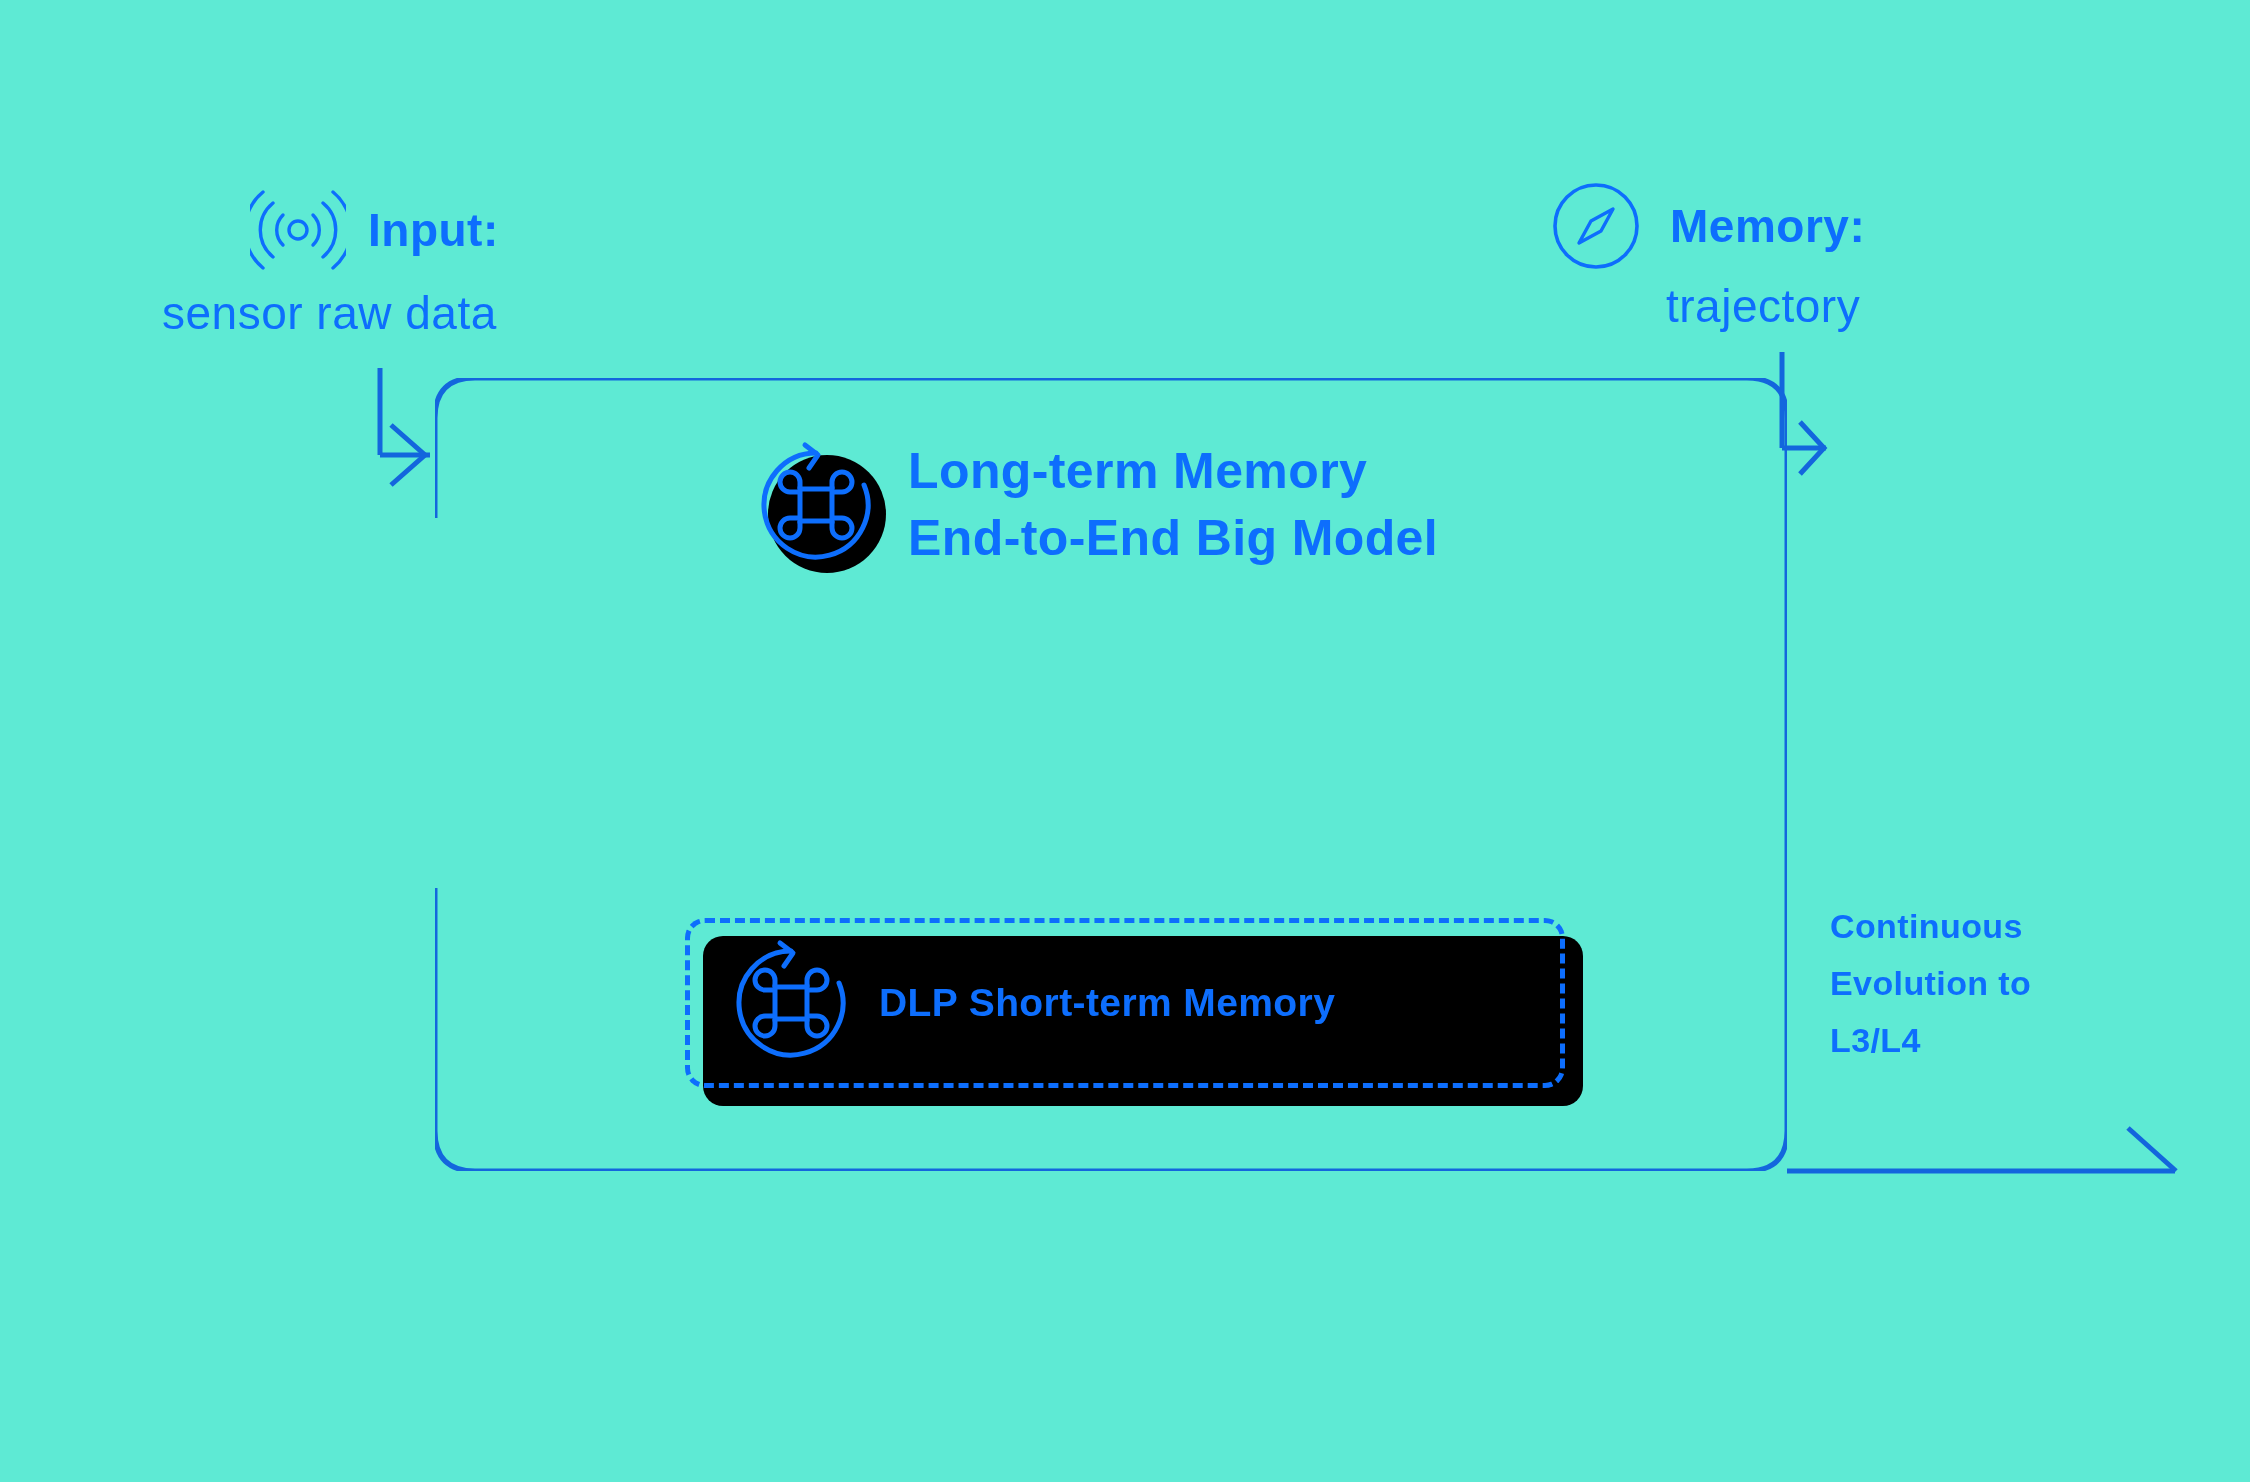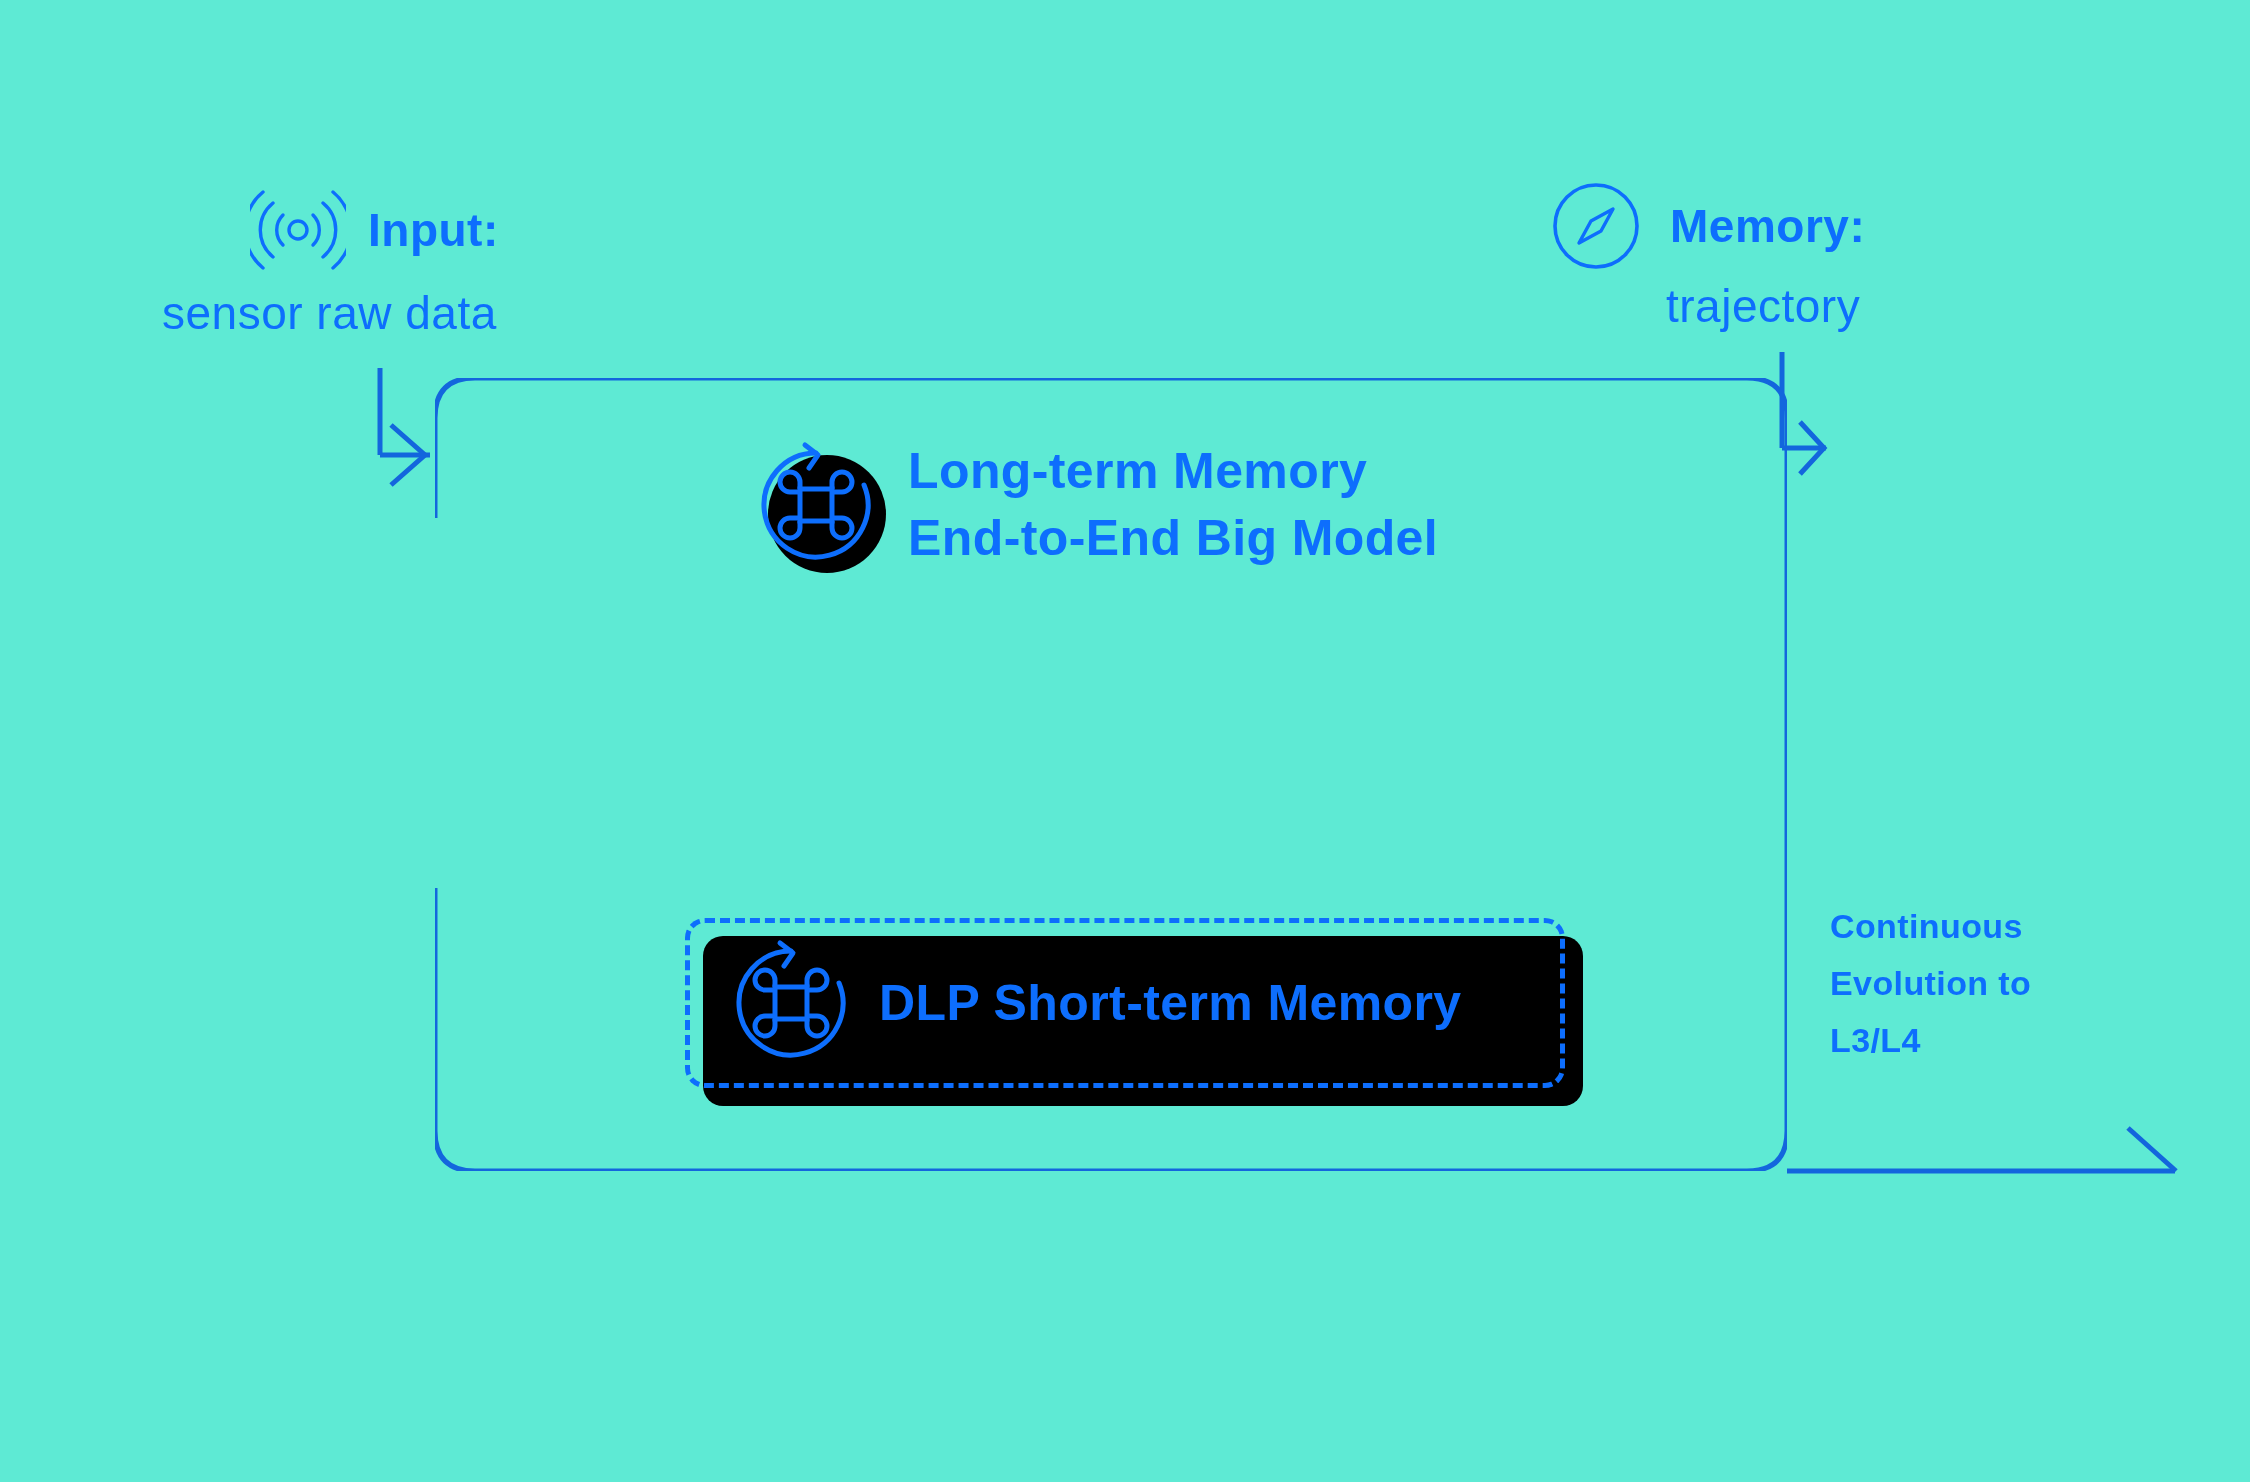--- a/index.html
+++ b/index.html
@@ -126,21 +126,21 @@
     height: 170px;
     display: flex;
     align-items: center;
     gap: 24px;
     padding-left: 42px;
     box-sizing: border-box;
   }
   #dlp-text {
     color: #0d6efd;
     font-weight: 700;
-    font-size: 50px;
+    font-size: 39px;
     letter-spacing: 0.4px;
     white-space: nowrap;
   }
 
   
   #evolution-caption {
     left: 1830px;
     top: 898px;
     color: #0d6efd;
     font-weight: 700;

